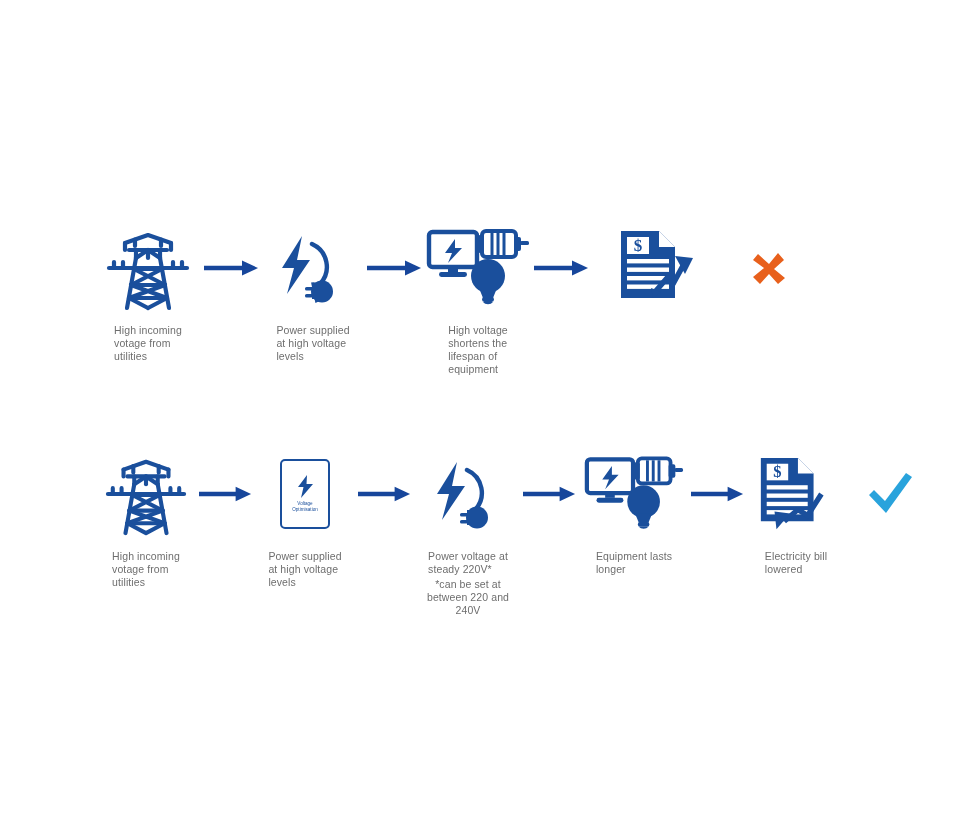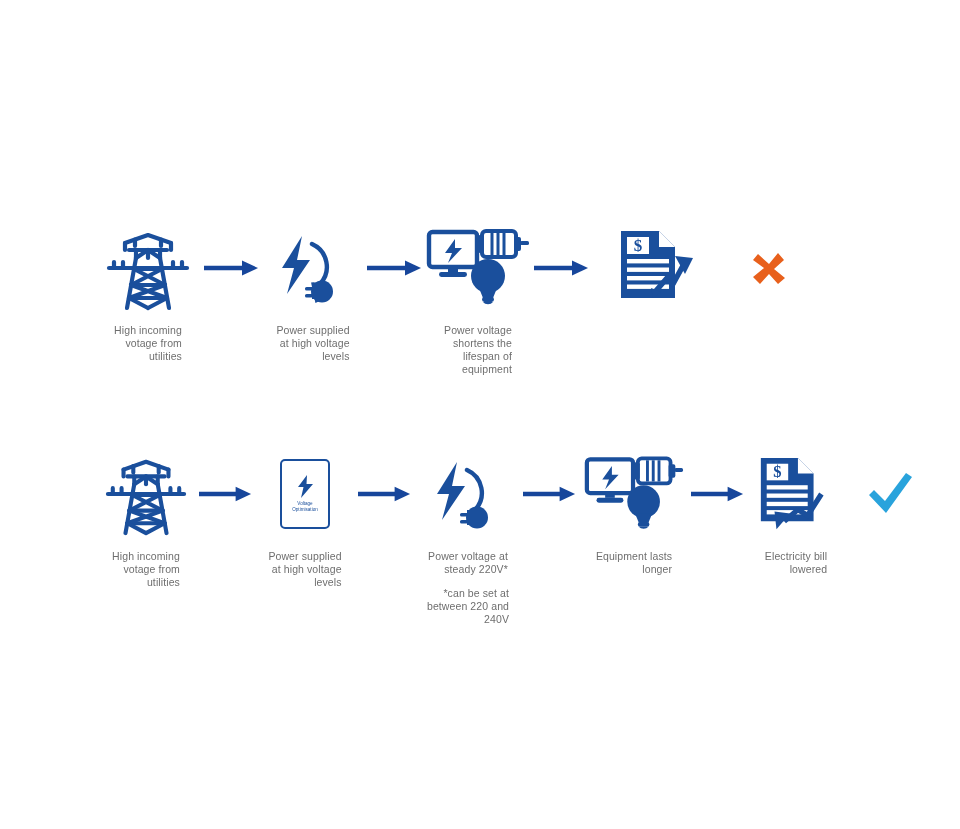--- a/index.html
+++ b/index.html
@@ -36,30 +36,30 @@
     align-items: center;
   }
   .step-icon {
     height: 92px;
     display: flex;
     align-items: center;
     justify-content: center;
   }
   .step-caption {
     margin-top: 10px;
-    text-align: right;
+    text-align: left;
     color: #6e6e6e;
     font-size: 10.5px;
     line-height: 1.23;
     letter-spacing: 0.1px;
     white-space: pre-line;
   }
   .step-note {
-    margin-top: 11px;
-    text-align: right;
+    margin-top: 2px;
+    text-align: center;
     color: #6e6e6e;
     font-size: 10.5px;
     line-height: 1.23;
     letter-spacing: 0.1px;
     white-space: pre-line;
   }
   .arrow {
     height: 92px;
     display: flex;
     align-items: center;
@@ -177,21 +177,21 @@
             <rect x="94" y="13" width="9" height="4" rx="1.6" fill="#1A4F9C"></rect>
           </g>
           <g>
             <circle cx="62" cy="48" r="17" fill="#1A4F9C"></circle>
             <path d="M53 60 L71 60 L67 70 L57 70 Z" fill="#1A4F9C"></path>
             <rect x="56" y="69" width="12" height="5" rx="2.4" fill="#1A4F9C"></rect>
             <path d="M57 74 A6 5 0 0 0 67 74 Z" fill="#1A4F9C"></path>
           </g>
         </svg>
       </div>
-      <div class="step-caption">Power voltage
+      <div class="step-caption">High voltage
 shortens the
 lifespan of
 equipment</div>
     </div>
 
     <div class="arrow" style="width:63px">
       <svg width="56" height="18" viewBox="0 0 56 18">
         <path d="M0 9 L40 9" stroke="#17469B" stroke-width="4.6"></path>
         <path d="M38 1.5 L54 9 L38 16.5 Z" fill="#17469B"></path>
       </svg>

